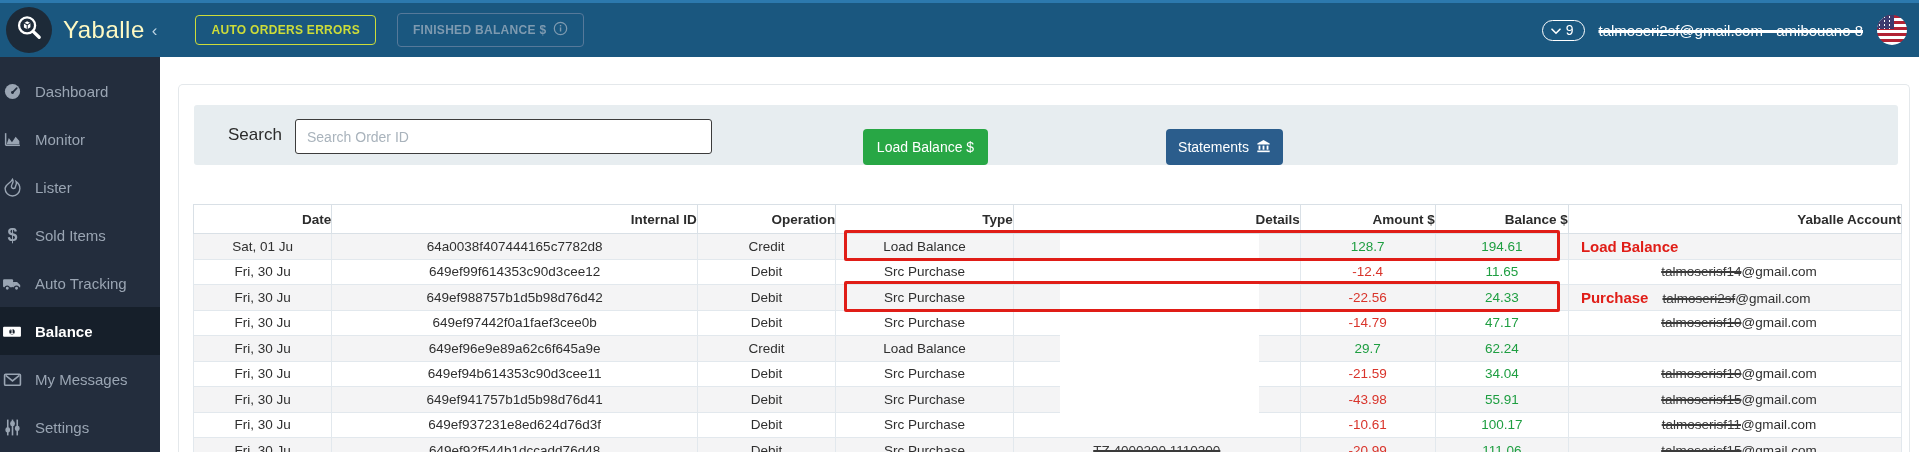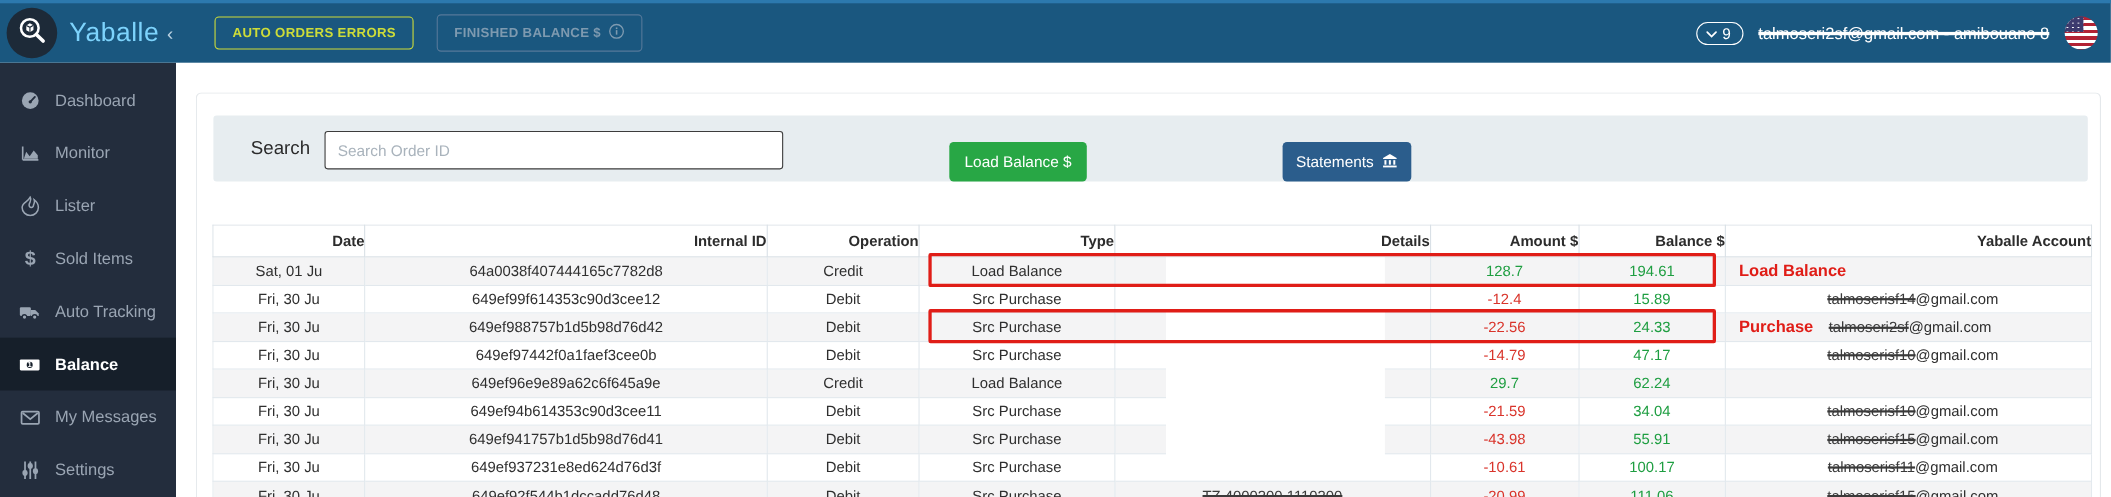--- a/index.html
+++ b/index.html
@@ -10,40 +10,40 @@
   }
   *{box-sizing:border-box; margin:0; padding:0;}
   html,body{width:1919px;height:452px;overflow:hidden;}
   body{font-family:"Liberation Sans",sans-serif;background:#fff;position:relative;color:var(--text);}
 
   
   .topbar{position:absolute;top:0;left:0;width:100%;height:57px;background:var(--topbar);
     border-top:3px solid var(--topbar-edge);display:flex;align-items:center;z-index:20;}
   .logo-circle{width:46px;height:46px;border-radius:50%;background:#1d2a38;margin-left:6px;
     display:flex;align-items:center;justify-content:center;flex:0 0 auto;cursor:pointer;}
-  .brand{color:#7dd3fc;font-size:24px;font-weight:500;margin-left:11px;letter-spacing:.5px;}
+  .brand{color:#fef9c3;font-size:24px;font-weight:500;margin-left:11px;letter-spacing:.5px;}
   .brand-chev{color:#bcd3e2;font-size:17px;margin-left:7px;margin-top:2px;}
   .hbtn{display:inline-flex;align-items:center;gap:7px;background:transparent;border-radius:4px;
     font-size:12px;font-weight:bold;padding:7px 15px;cursor:pointer;letter-spacing:.3px;}
   .hbtn.auto{border:1px solid var(--lime);color:var(--lime);margin-left:38px;}
   .hbtn.finished{border:1px solid #56799a;color:var(--muted-blue);margin-left:21px;}
   .top-right{margin-left:auto;display:flex;align-items:center;margin-right:12px;}
   .notif-badge{border:1.5px solid #fff;border-radius:11px;color:#fff;font-size:14px;
     padding:1px 10px 2px 8px;display:flex;align-items:center;gap:5px;cursor:pointer;}
   .user-email{color:#fff;font-size:15px;margin:0 14px;text-decoration:line-through;
     text-decoration-thickness:3px;cursor:pointer;white-space:nowrap;}
   .flag{width:30px;height:30px;border-radius:50%;position:relative;overflow:hidden;flex:0 0 auto;
     background:repeating-linear-gradient(180deg,#b22234 0 3px,#fff 3px 6px);cursor:pointer;}
   .flag::after{content:"";position:absolute;top:0;left:0;width:55%;height:45%;background:#3c3b6e;
     background-image:radial-gradient(#fff .8px,transparent 1px);background-size:5px 4px;}
 
   
   .sidebar{position:absolute;top:57px;left:0;width:160px;height:395px;background:var(--sidebar);
     padding-top:10px;z-index:10;}
-  .side-item{height:48px;display:flex;align-items:center;gap:13px;padding-left:17px;
+  .side-item{height:48px;display:flex;align-items:center;gap:13px;padding-left:2px;
     color:var(--sidebar-text);font-size:15px;cursor:pointer;}
   .side-item .sicon{width:20px;display:flex;justify-content:center;flex:0 0 auto;}
   .side-item.active{background:var(--sidebar-active);color:#fff;font-weight:bold;}
 
   
   .main{position:absolute;left:160px;top:57px;right:0;bottom:0;background:#fff;}
   .card{position:absolute;left:18px;top:27px;right:9px;bottom:0;background:#fff;
     border:1px solid #e4e8eb;border-bottom:none;border-radius:5px 5px 0 0;}
   .toolbar{position:absolute;left:15px;right:11px;top:20px;height:60px;background:var(--toolbar-bg);
     border-radius:3px;}
@@ -267,21 +267,21 @@
               <td class="pos">194.61</td>
               <td class="acct flagged"><span class="flag-red">Load Balance</span></td>
             </tr>
             <tr>
               <td>Fri, 30 Ju</td>
               <td>649ef99f614353c90d3cee12</td>
               <td>Debit</td>
               <td>Src Purchase</td>
               <td></td>
               <td class="neg">-12.4</td>
-              <td class="pos">15.89</td>
+              <td class="pos">11.65</td>
               <td class="acct"><span class="struck">talmoserisf14</span><span>@gmail.com</span></td>
             </tr>
             <tr>
               <td>Fri, 30 Ju</td>
               <td>649ef988757b1d5b98d76d42</td>
               <td>Debit</td>
               <td>Src Purchase</td>
               <td></td>
               <td class="neg">-22.56</td>
               <td class="pos">24.33</td>

